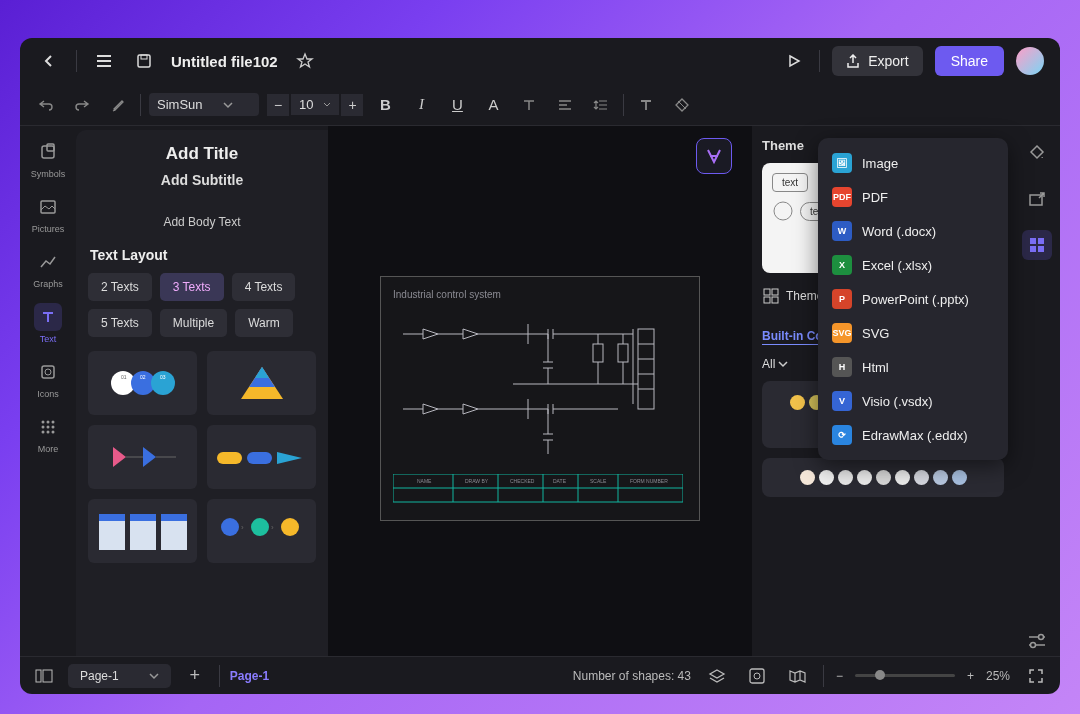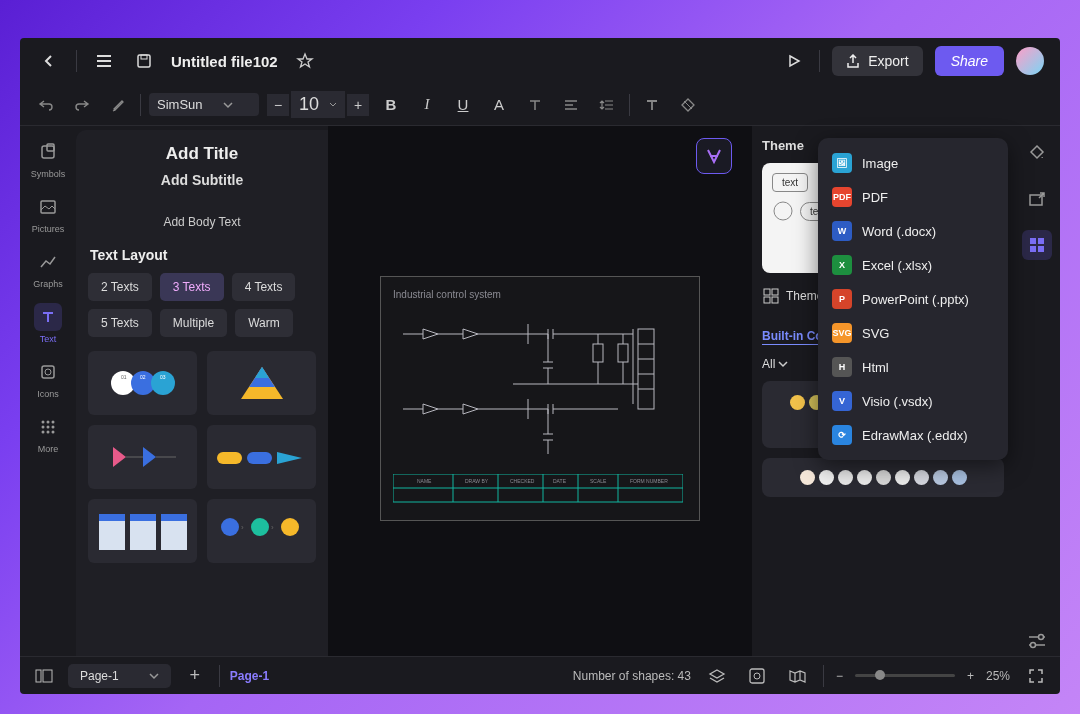--- a/index.html
+++ b/index.html
@@ -1,33 +1,33 @@
 <!DOCTYPE html>
 <html><head>
 <meta charset="utf-8">
 <style>
 * { margin: 0; padding: 0; box-sizing: border-box; font-family: -apple-system, BlinkMacSystemFont, "Segoe UI", sans-serif; }
 body { background: linear-gradient(135deg, #5a1fd4 0%, #7a3ff0 25%, #a565f5 50%, #c485f7 100%); width: 1080px; height: 714px; padding: 38px 20px 20px 20px; overflow: hidden; }
-.app { background: #1a1a1f; width: 100%; height: 100%; border-radius: 4px; display: flex; flex-direction: column; overflow: hidden; position: relative; }
+.app { background: #1a1a1f; width: 100%; height: 100%; border-radius: 12px; display: flex; flex-direction: column; overflow: hidden; position: relative; }
 .titlebar { height: 46px; display: flex; align-items: center; padding: 0 16px; gap: 14px; }
 .titlebar-left { display: flex; align-items: center; gap: 14px; }
 .titlebar-right { margin-left: auto; display: flex; align-items: center; gap: 12px; }
 .icon-btn { width: 26px; height: 26px; display: flex; align-items: center; justify-content: center; color: #ddd; cursor: pointer; }
 .file-title { color: #eee; font-size: 15px; font-weight: 600; }
 .export-btn { background: #33333a; color: #eee; padding: 7px 14px; border-radius: 6px; display: flex; align-items: center; gap: 8px; font-size: 14px; cursor: pointer; }
-.share-btn { background: #6d5af0; color: #fff; padding: 7px 16px; border-radius: 6px; font-size: 14px; cursor: pointer; font-style: italic; }
+.share-btn { background: #6d5af0; color: #fff; padding: 7px 16px; border-radius: 6px; font-size: 14px; cursor: pointer; }
 .avatar { width: 28px; height: 28px; border-radius: 50%; background: linear-gradient(135deg, #ff9ec7, #7ad5f5); }
 .divider-v { width: 1px; height: 22px; background: #3a3a42; }
 
 .toolbar { height: 42px; display: flex; align-items: center; padding: 0 12px; gap: 8px; border-bottom: 1px solid #2a2a30; }
 .tb-icon { width: 28px; height: 28px; display: flex; align-items: center; justify-content: center; color: #888; cursor: pointer; }
 .font-sel { background: #2a2a32; color: #ddd; padding: 4px 8px; border-radius: 4px; display: flex; align-items: center; gap: 20px; font-size: 13px; cursor: pointer; min-width: 110px; }
 .font-sz { display: flex; align-items: center; gap: 2px; }
 .sz-btn { width: 22px; height: 22px; display: flex; align-items: center; justify-content: center; background: #2a2a32; color: #ccc; cursor: pointer; font-size: 14px; }
-.sz-val { background: #2a2a32; color: #ddd; padding: 3px 8px; display: flex; align-items: center; gap: 10px; font-size: 18px; }
+.sz-val { background: #2a2a32; color: #ddd; padding: 3px 8px; display: flex; align-items: center; gap: 10px; font-size: 13px; }
 
 .body-row { flex: 1; display: flex; overflow: hidden; }
 .left-rail { width: 56px; background: #1a1a1f; display: flex; flex-direction: column; align-items: center; padding-top: 12px; gap: 14px; text-align: center; }
 .rail-item { display: flex; flex-direction: column; align-items: center; gap: 3px; cursor: pointer; color: #999; font-size: 9px; }
 .rail-item.active { color: #7a6ef5; }
 .rail-ic { width: 28px; height: 28px; display: flex; align-items: center; justify-content: center; border-radius: 6px; }
 .rail-item.active .rail-ic { background: #2b2848; }
 
 .left-panel { width: 252px; background: #1f1f25; padding: 14px 12px; overflow-y: auto; border-radius: 10px 0 0 0; margin-top: 4px; }
 .panel-title-add { text-align: center; margin-bottom: 14px; }

